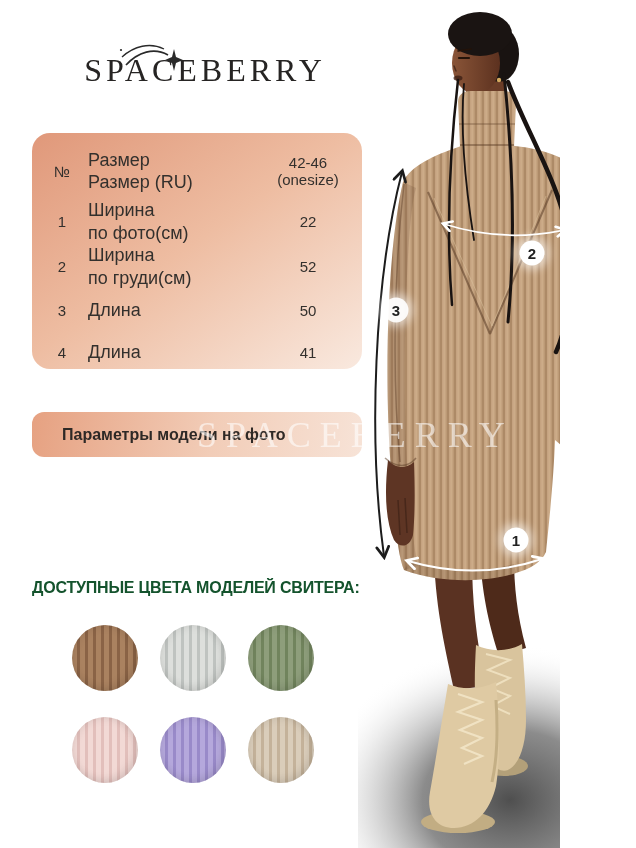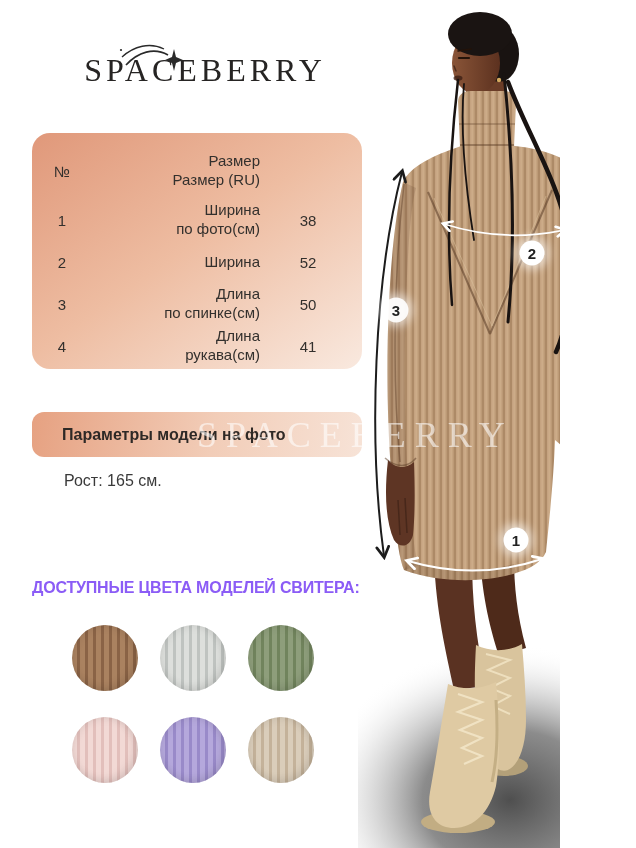--- a/index.html
+++ b/index.html
@@ -12,34 +12,34 @@
              color:#262423;font-weight:500;}
   .comet{position:absolute;left:118px;top:-12px;}
 
   
   .size-table{position:absolute;left:32px;top:133px;width:330px;height:236px;
               border-radius:18px;box-sizing:border-box;padding:10px 6px 6px 4px;
               background:linear-gradient(145deg,#e0987a 0%,#eebda2 48%,#f9e9df 100%);}
   .t-row{display:grid;grid-template-columns:52px 172px 1fr;align-items:center;min-height:42px;}
   .t-head{min-height:56px;}
   .c-num{text-align:center;font-size:15px;}
-  .c-label{text-align:right;font-size:15px;line-height:1.25;}
+  .c-label{text-align:left;font-size:18px;line-height:1.25;}
   .c-val{text-align:center;font-size:15px;}
 
   
   .param-banner{position:absolute;left:32px;top:412px;width:330px;height:45px;
                 border-radius:12px;box-sizing:border-box;
                 background:linear-gradient(100deg,#e6a181 0%,#f2cdb8 55%,#f7e3d7 100%);
                 display:flex;align-items:center;padding-left:30px;}
   .param-banner span{font-size:16px;font-weight:bold;color:#2e2926;}
   .param-lines{position:absolute;left:64px;top:466px;font-size:16px;color:#3a3a3a;line-height:29.5px;}
 
   
   .colors-title{position:absolute;left:32px;top:579px;width:345px;font-size:16px;
-                font-weight:bold;color:#8b5cf6;letter-spacing:-0.2px;}
+                font-weight:bold;color:#14532d;letter-spacing:-0.2px;}
   .swatches{position:absolute;left:72px;top:625px;display:grid;
             grid-template-columns:repeat(3,66px);column-gap:22px;row-gap:26px;}
   .swatch{width:66px;height:66px;border-radius:50%;
           box-shadow:inset 0 0 10px rgba(0,0,0,0.10), inset -4px -4px 8px rgba(0,0,0,0.06);}
 
   
   .photo{position:absolute;left:358px;top:0;z-index:1;}
 
   
   .watermark{position:absolute;left:197px;top:414px;z-index:3;pointer-events:none;
@@ -61,63 +61,62 @@
     <div class="logo-text">SPACEBERRY</div>
   </div>
 
   <div class="size-table">
     <div class="t-row t-head">
       <div class="c-num">№</div>
       <div class="c-label">
         <div>Размер</div>
         <div>Размер (RU)</div>
       </div>
+      <div class="c-val">42-46 (onesize)</div>
     </div>
 
     <div class="t-row">
       <div class="c-num">1</div>
       <div class="c-label">
         <div>Ширина</div>
         <div>по фото(см)</div>
       </div>
-      <div class="c-val">38</div>
+      <div class="c-val">22</div>
     </div>
 
     <div class="t-row">
       <div class="c-num">2</div>
       <div class="c-label">
         <div>Ширина</div>
+        <div>по груди(см)</div>
       </div>
       <div class="c-val">52</div>
     </div>
 
     <div class="t-row">
       <div class="c-num">3</div>
       <div class="c-label">
         <div>Длина</div>
-        <div>по спинке(см)</div>
       </div>
       <div class="c-val">50</div>
     </div>
 
     <div class="t-row">
       <div class="c-num">4</div>
       <div class="c-label">
         <div>Длина</div>
-        <div>рукава(см)</div>
       </div>
       <div class="c-val">41</div>
     </div>
   </div>
 
   <div class="param-banner">
     <span>Параметры модели на фото</span>
   </div>
   <div class="param-lines">
-    <div>Рост: 165 см.</div>
   </div>
 
   <div class="colors-title">ДОСТУПНЫЕ ЦВЕТА МОДЕЛЕЙ СВИТЕРА:</div>
   <div class="swatches">
     <div class="swatch" style="background: repeating-linear-gradient(90deg, rgb(170, 130, 96) 0px, rgb(170, 130, 96) 5px, rgb(138, 99, 70) 5px, rgb(138, 99, 70) 8px);"></div>
     <div class="swatch" style="background: repeating-linear-gradient(90deg, rgb(221, 223, 220) 0px, rgb(221, 223, 220) 5px, rgb(191, 195, 192) 5px, rgb(191, 195, 192) 8px);"></div>
     <div class="swatch" style="background: repeating-linear-gradient(90deg, rgb(142, 158, 123) 0px, rgb(142, 158, 123) 5px, rgb(113, 132, 93) 5px, rgb(113, 132, 93) 8px);"></div>
     <div class="swatch" style="background: repeating-linear-gradient(90deg, rgb(242, 217, 213) 0px, rgb(242, 217, 213) 5px, rgb(226, 191, 187) 5px, rgb(226, 191, 187) 8px);"></div>
     <div class="swatch" style="background: repeating-linear-gradient(90deg, rgb(181, 168, 220) 0px, rgb(181, 168, 220) 5px, rgb(153, 138, 201) 5px, rgb(153, 138, 201) 8px);"></div>
     <div class="swatch" style="background: repeating-linear-gradient(90deg, rgb(218, 205, 186) 0px, rgb(218, 205, 186) 5px, rgb(196, 178, 154) 5px, rgb(196, 178, 154) 8px);"></div>

